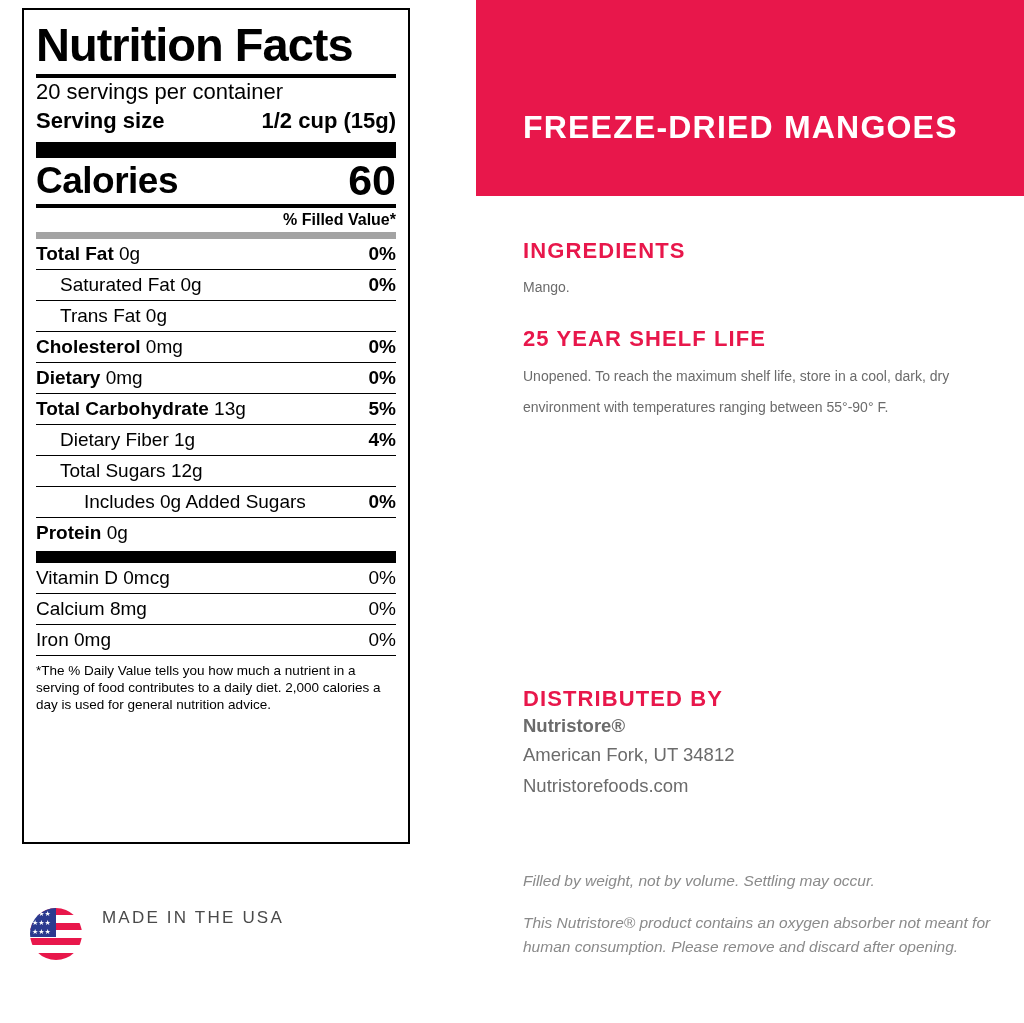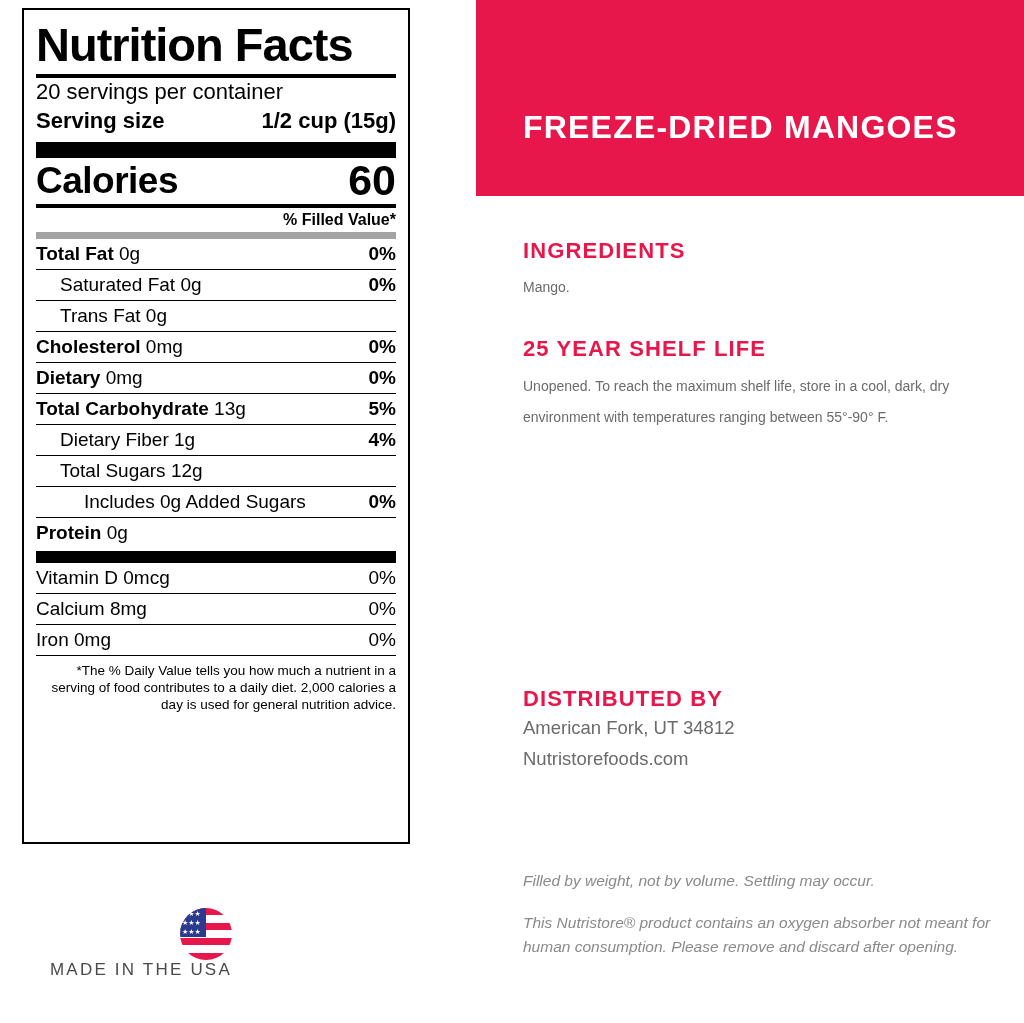--- a/index.html
+++ b/index.html
@@ -109,21 +109,20 @@
   .nf-row .lbl b { font-weight: bold; }
   .nf-row .val { font-weight: bold; }
   .indent1 { padding-left: 24px; }
   .indent2 { padding-left: 48px; }
   .nf-row.vit { font-size: 19px; }
   .nf-footnote {
     font-size: 13.5px;
     line-height: 17px;
     padding-top: 6px;
     border-top: 1px solid #000;
-    text-align: right;
   }
 
   
   .product-title {
     position: absolute;
     left: 523px;
     top: 108px;
     width: 470px;
     color: #ffffff;
     font-weight: bold;
@@ -139,21 +138,21 @@
     line-height: 26px;
   }
   .sec-body {
     color: #6b6b6b;
     font-size: 14px;
     line-height: 31px;
     font-weight: normal;
   }
   .ingredients-block { position: absolute; left: 523px; top: 222px; width: 480px; margin-top: 16px; }
   .ingredients-block .sec-body { margin-top: 8px; }
-  .shelf-block { position: absolute; left: 523px; top: 326px; width: 490px; margin-top: 10px; }
+  .shelf-block { position: absolute; left: 523px; top: 326px; width: 490px; }
   .shelf-block .sec-body { margin-top: 9px; }
 
   .dist-block { position: absolute; left: 523px; top: 686px; width: 470px; }
   .dist-name { color: #6b6b6b; font-size: 18.5px; line-height: 27px; font-weight: bold; }
   .dist-line { color: #6b6b6b; font-size: 18.5px; line-height: 31px; }
 
   .fineprint {
     position: absolute;
     left: 523px;
     color: #8a8a8a;
@@ -164,22 +163,21 @@
   }
   .fp1 { top: 869px; }
   .fp2 { top: 911px; }
 
   
   .usa-wrap {
     position: absolute;
     left: 30px;
     top: 908px;
     display: flex;
-    align-items: flex-end;
-    flex-direction: column;
+    align-items: flex-start;
   }
   .flag-circle {
     width: 52px; height: 52px;
     border-radius: 50%;
     overflow: hidden;
     position: relative;
     background: #ffffff;
     flex: 0 0 auto;
   }
   .flag-stripes { position: absolute; inset: 0; }
@@ -305,20 +303,21 @@
   <div class="sec-body">Mango.</div>
 </div>
 
 <div class="shelf-block">
   <div class="sec-head">25 YEAR SHELF LIFE</div>
   <div class="sec-body">Unopened. To reach the maximum shelf life, store in a cool, dark, dry environment with temperatures ranging between 55°-90° F.</div>
 </div>
 
 <div class="dist-block">
   <div class="sec-head">DISTRIBUTED BY</div>
+  <div class="dist-name">Nutristore®</div>
   <div class="dist-line">American Fork, UT 34812</div>
   <div class="dist-line">Nutristorefoods.com</div>
 </div>
 
 <div class="fineprint fp1">Filled by weight, not by volume. Settling may occur.</div>
 <div class="fineprint fp2">This Nutristore®  product contains an oxygen absorber not meant for human consumption.  Please remove and discard after opening.</div>
 
 <div class="usa-wrap">
   <div class="flag-circle">
     <div class="flag-stripes">

